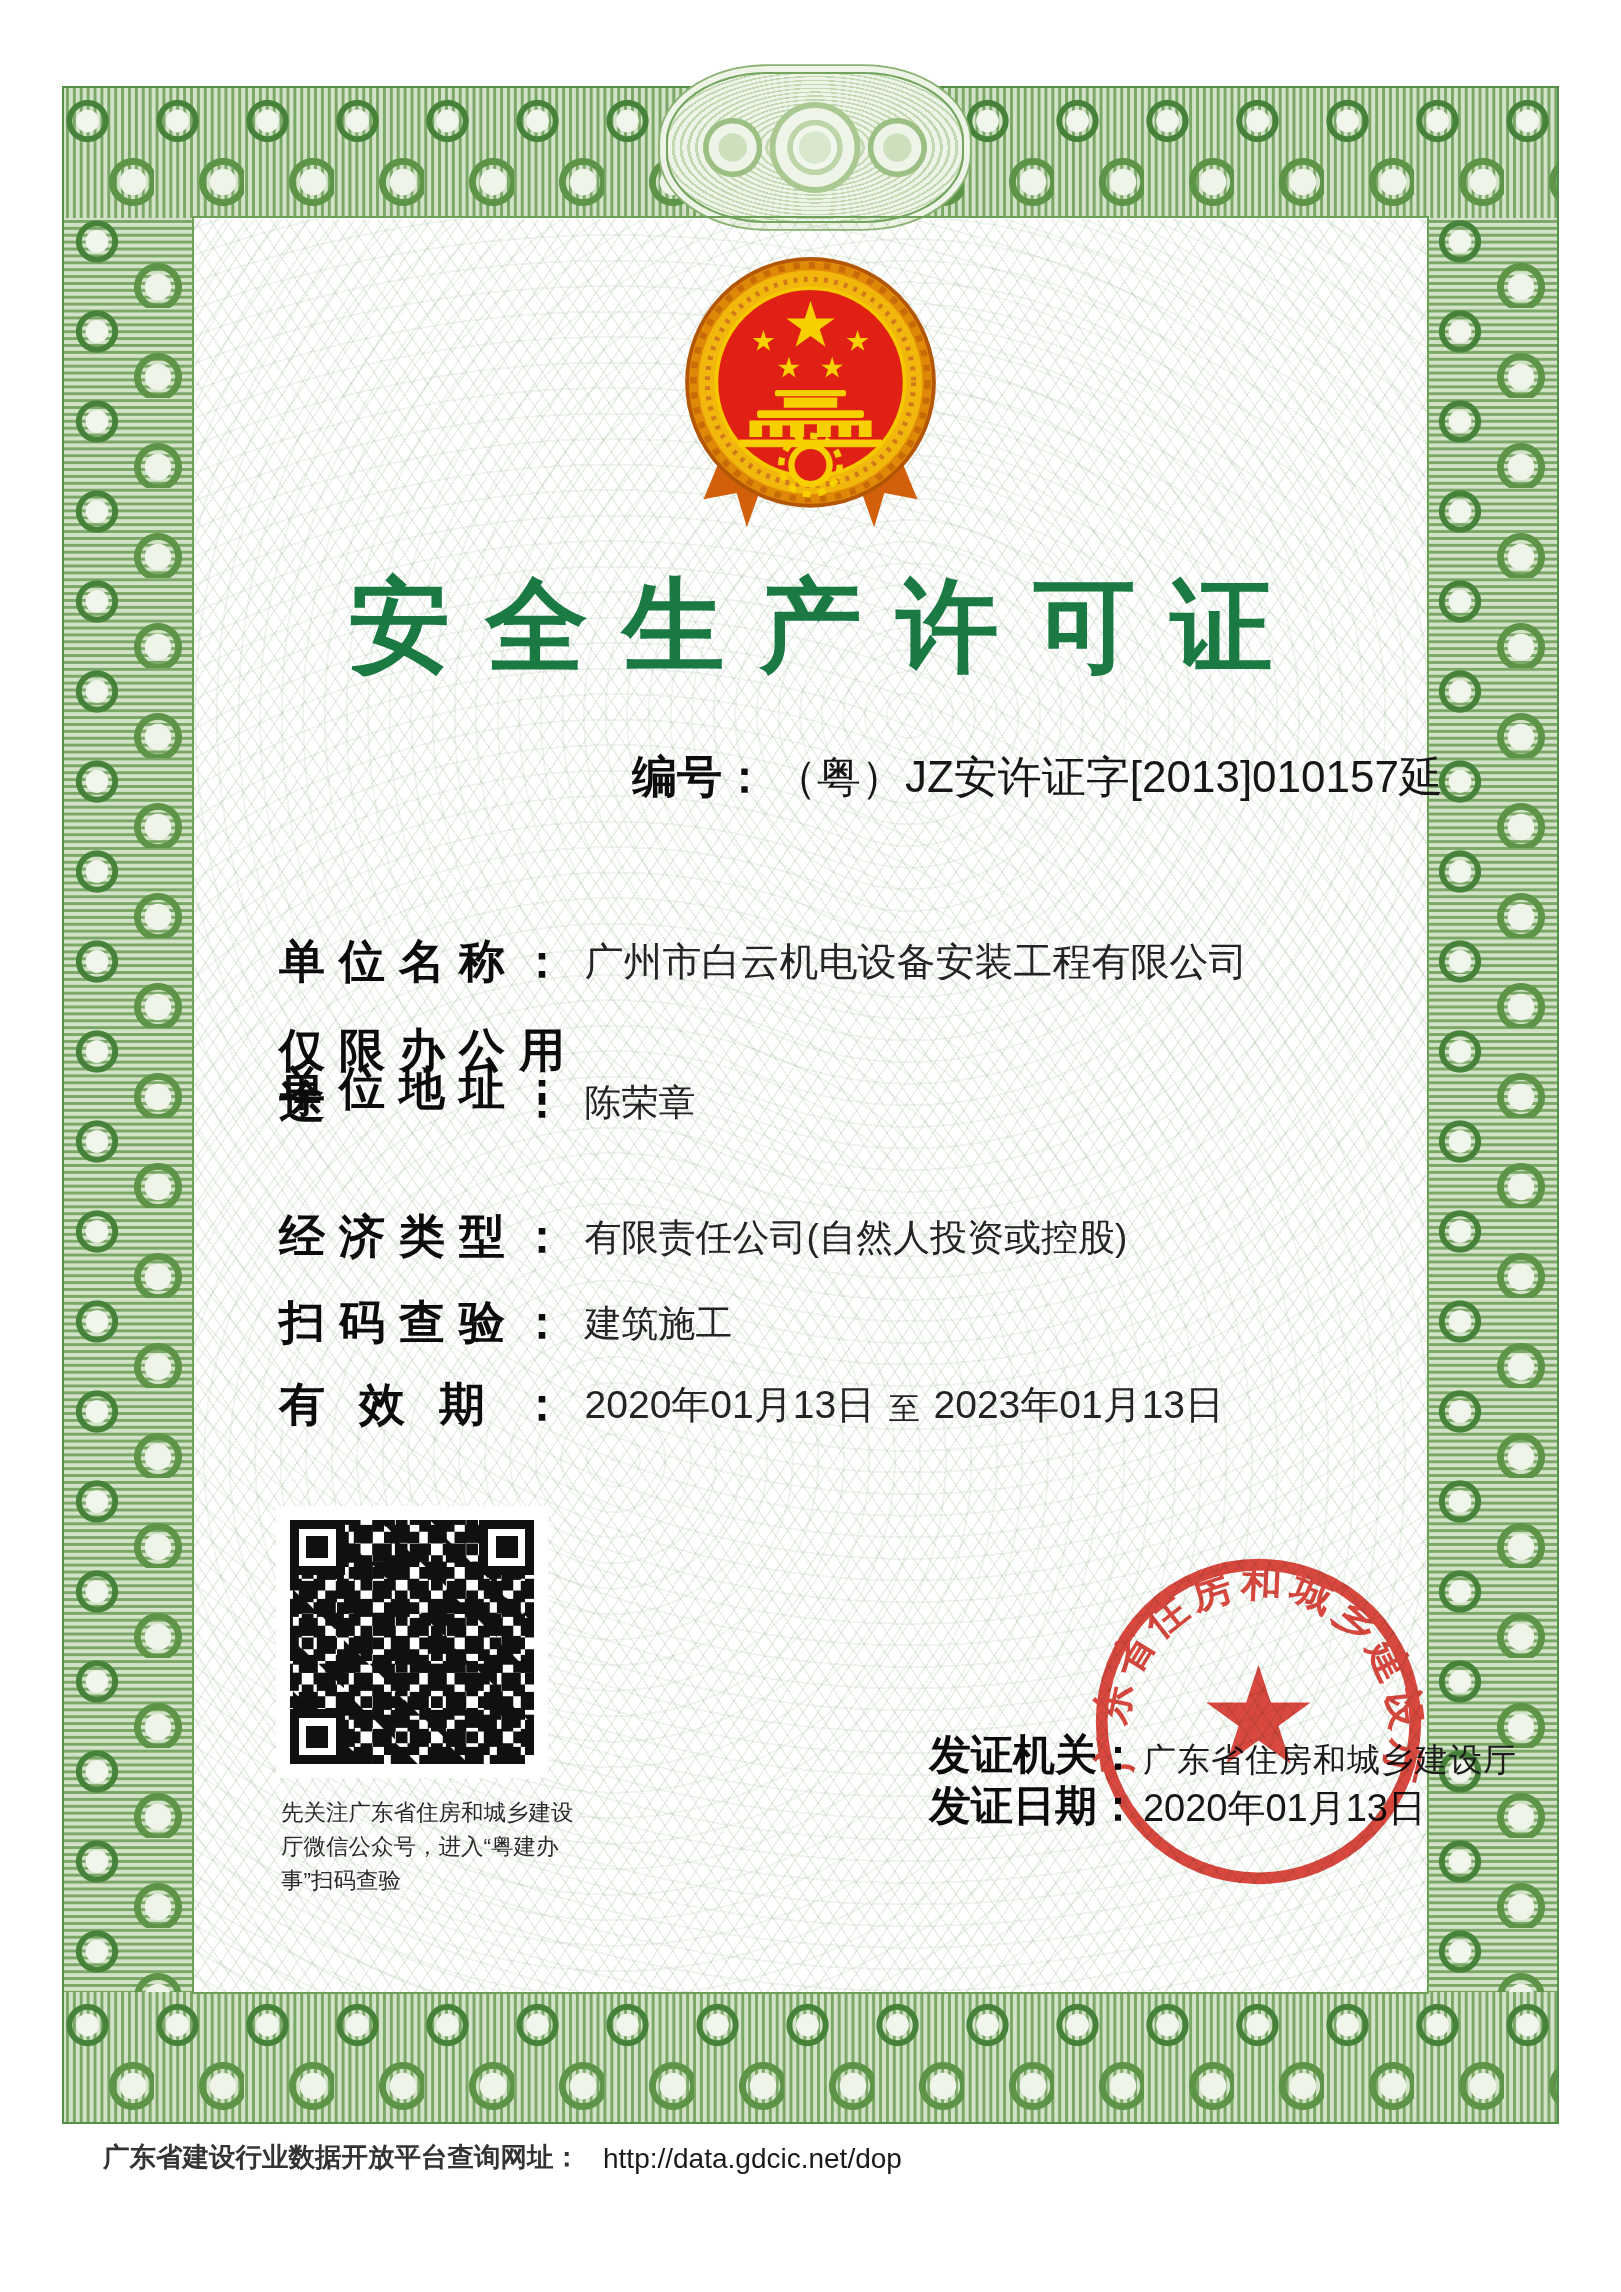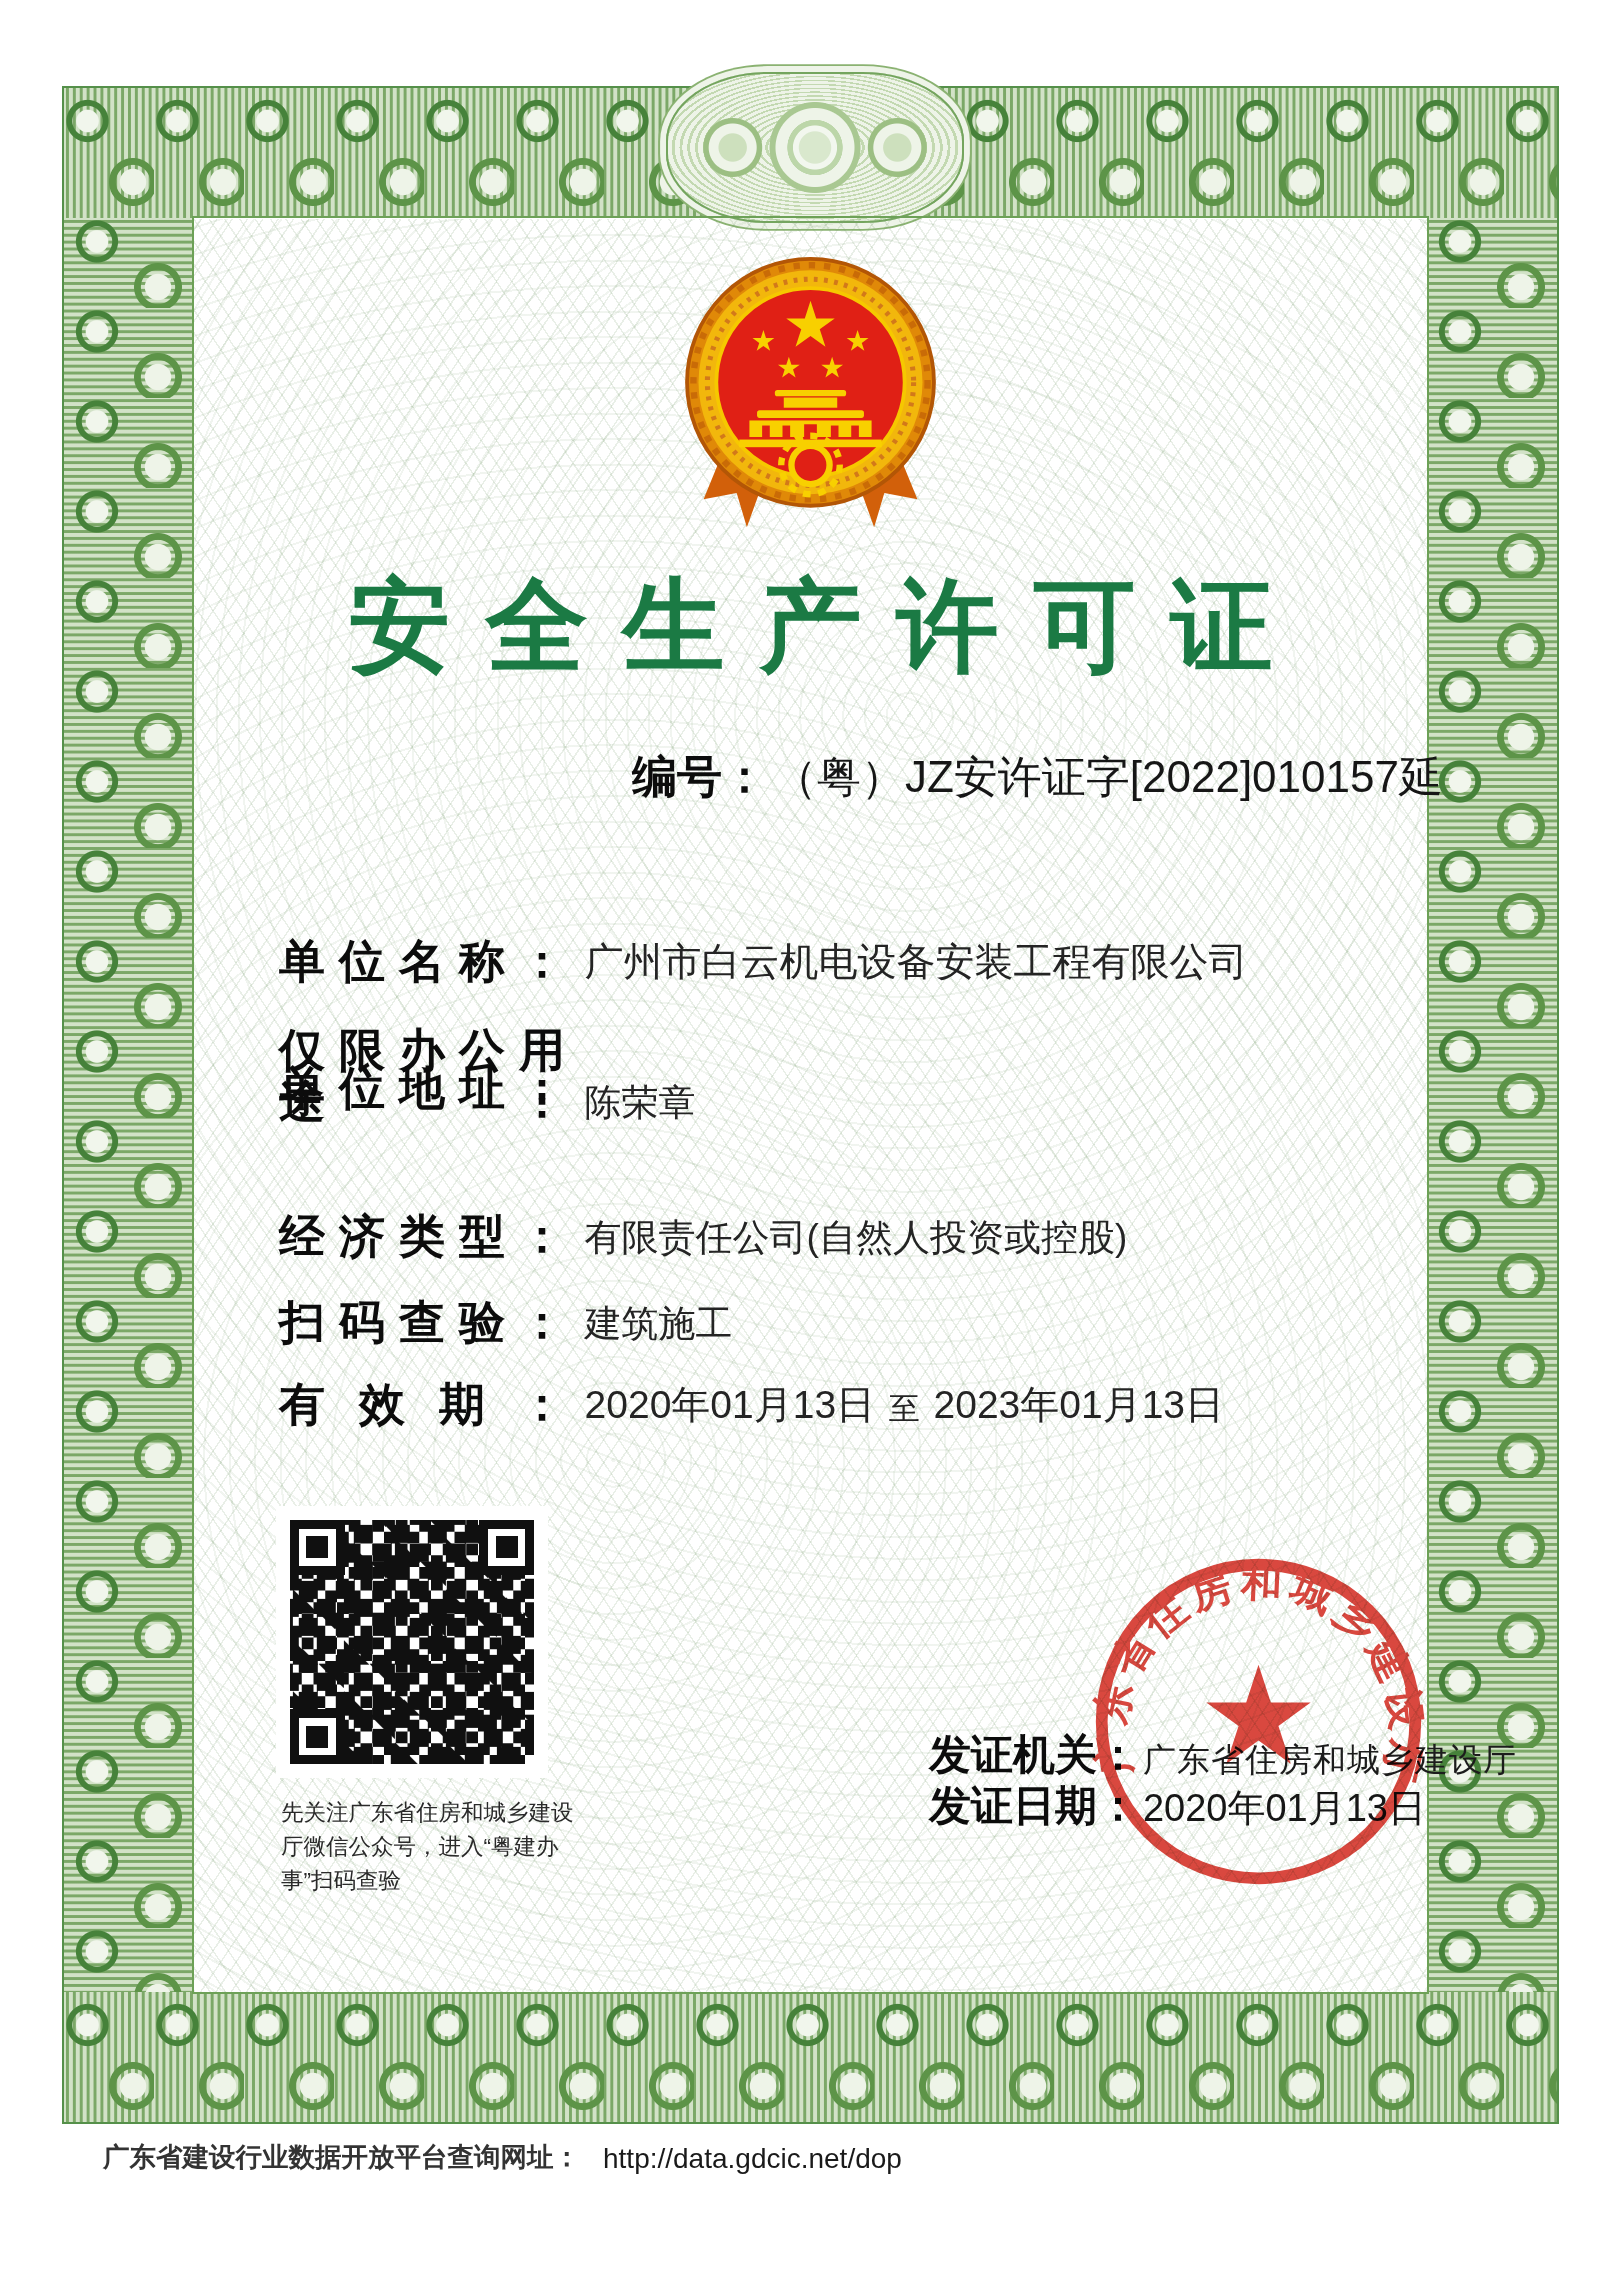--- a/index.html
+++ b/index.html
@@ -139,21 +139,21 @@
         <rect x="116" y="134" width="6" height="9"></rect>
         <rect x="132" y="134" width="6" height="9"></rect>
       </g>
       <circle cx="100" cy="165" r="15" fill="#e02015" stroke="#f8d000" stroke-width="5"></circle>
       <circle cx="100" cy="165" r="23" fill="none" stroke="#f8d000" stroke-width="5" stroke-dasharray="6 6"></circle>
     </svg>
 
     <div class="title">安全生产许可证</div>
 
     <div class="number-row">
-      <span class="nlabel">编号：</span><span class="nvalue">（粤）JZ安许证字[2022]010157延</span>
+      <span class="nlabel">编号：</span><span class="nvalue">（粤）JZ安许证字[2013]010157延</span>
     </div>
 
     <div class="field-row" style="top:929px">
       <span class="flabel">单位名称：</span>
       <span class="fvalue v-name">广州市白云机电设备安装工程有限公司</span>
     </div>
     <div class="field-row" style="top:1025px">
       <span class="flabel">仅限办公用途：</span>
       <span class="fvalue v-person">陈荣章</span>
     </div>

